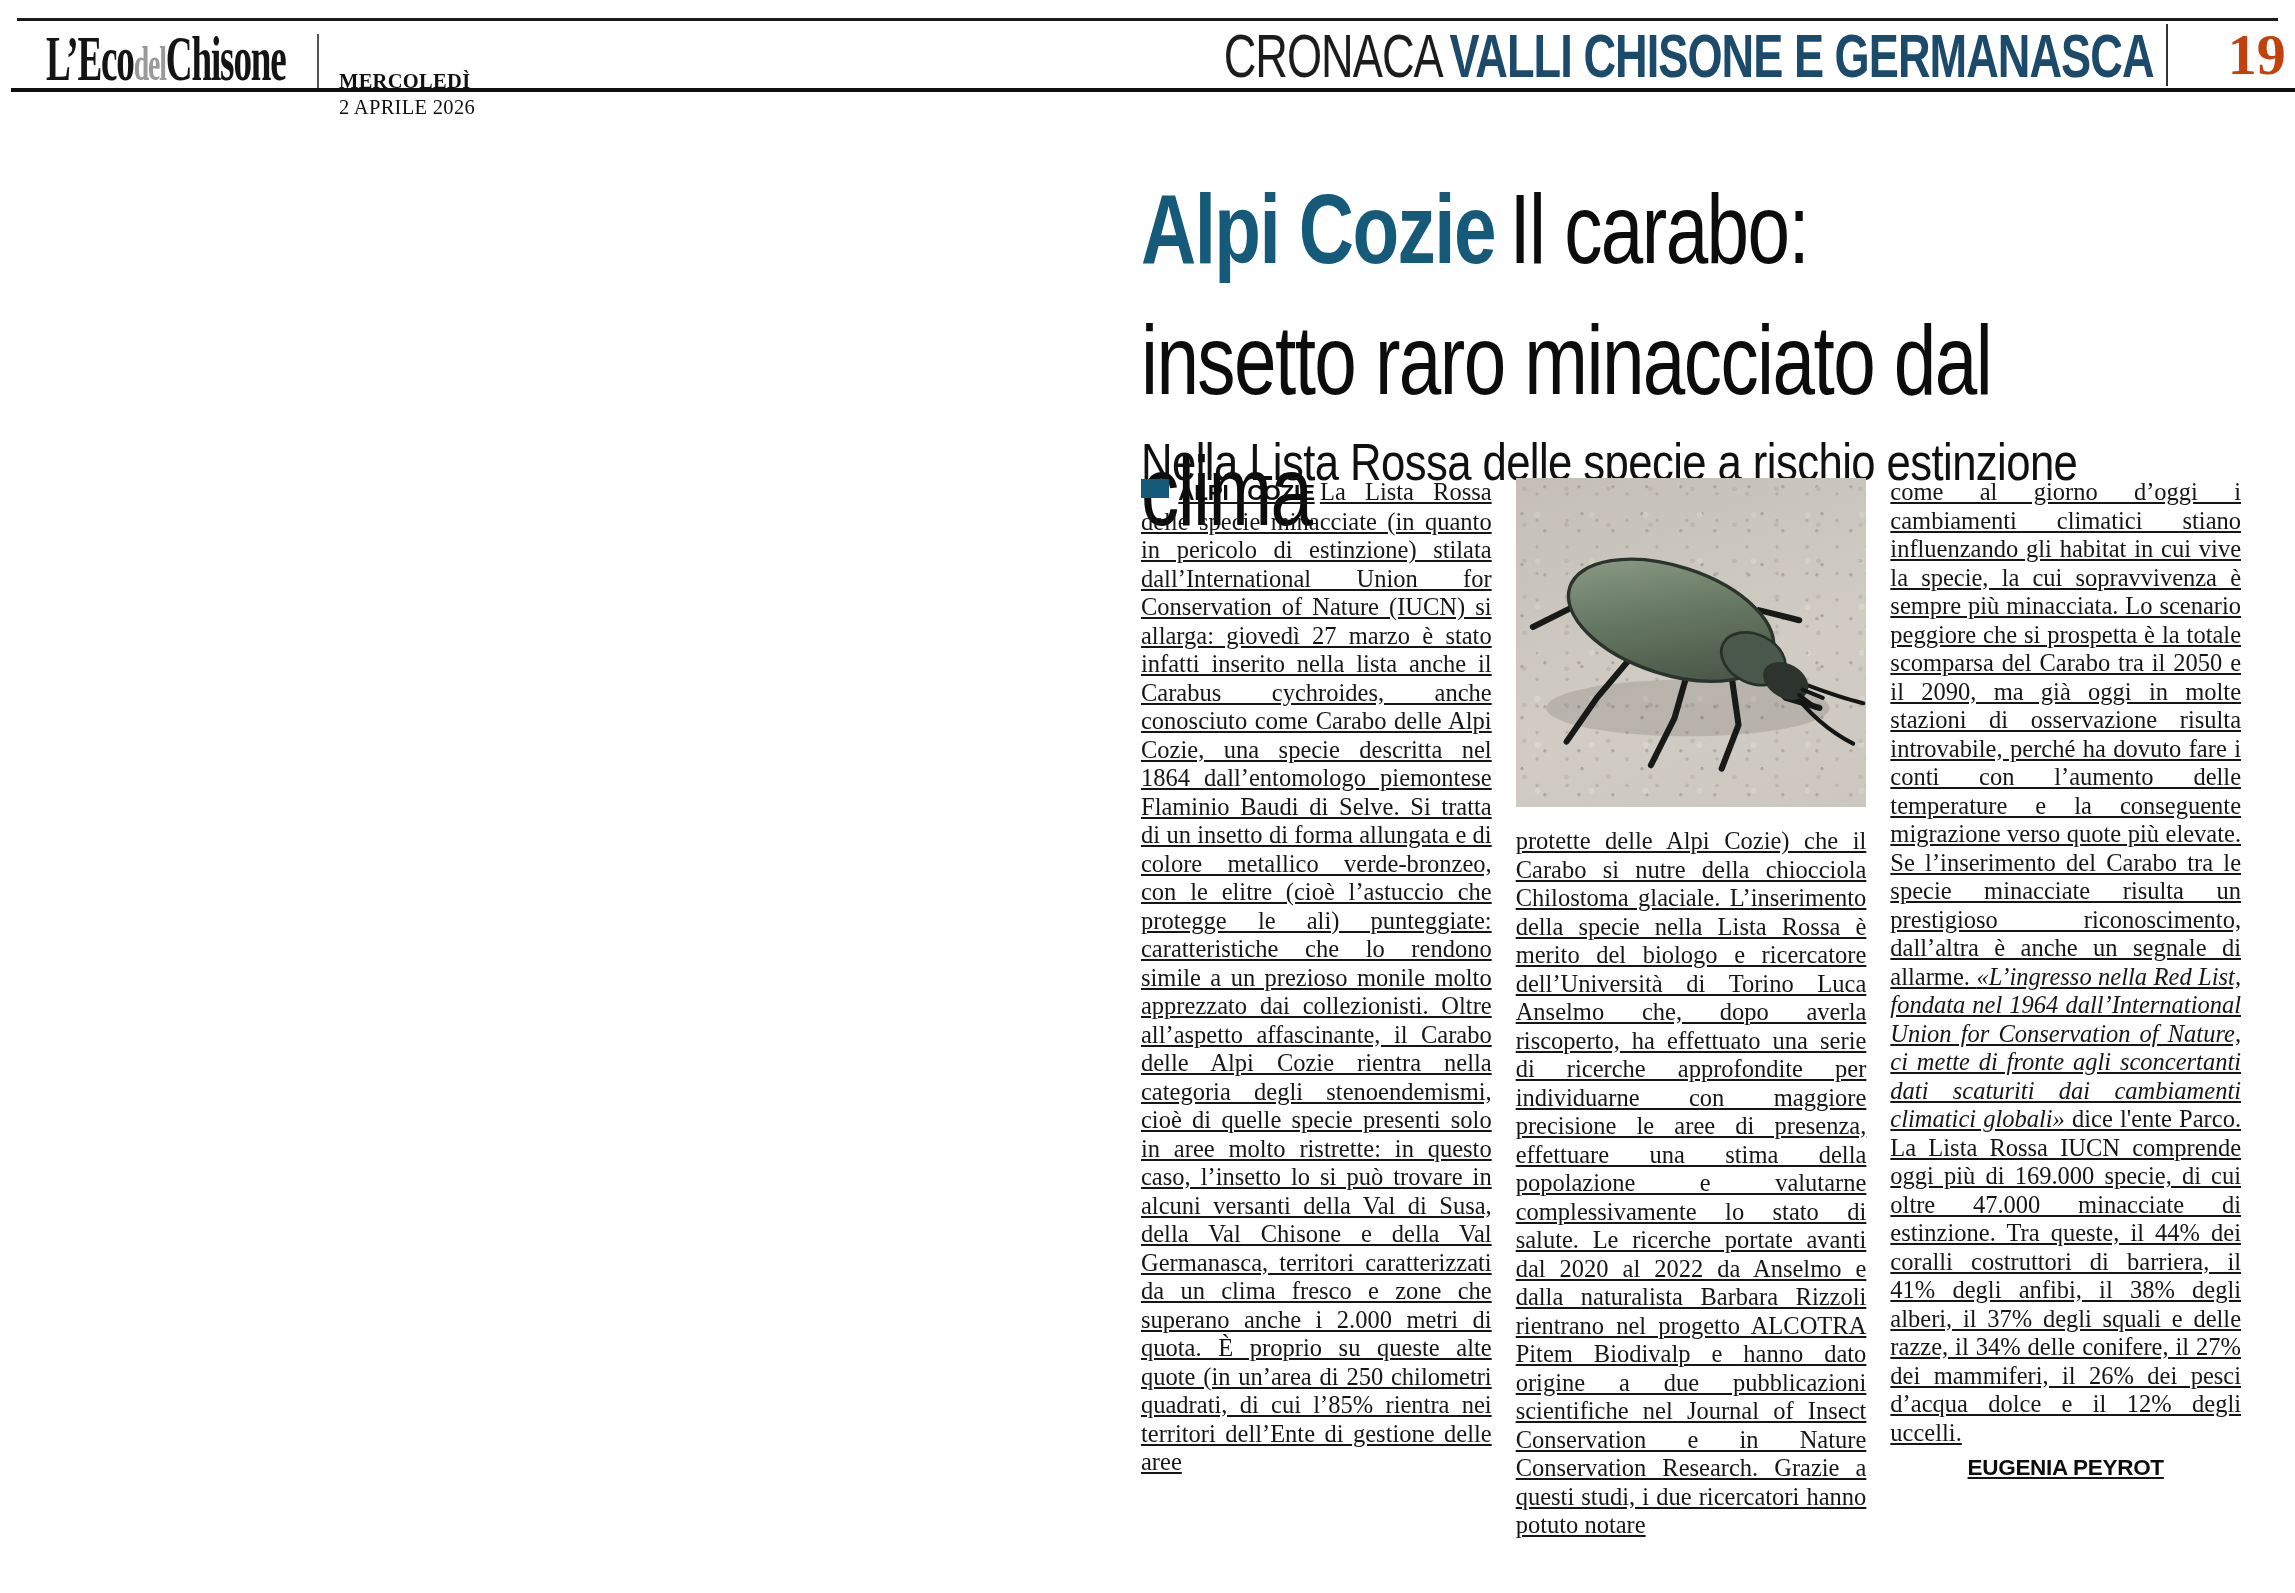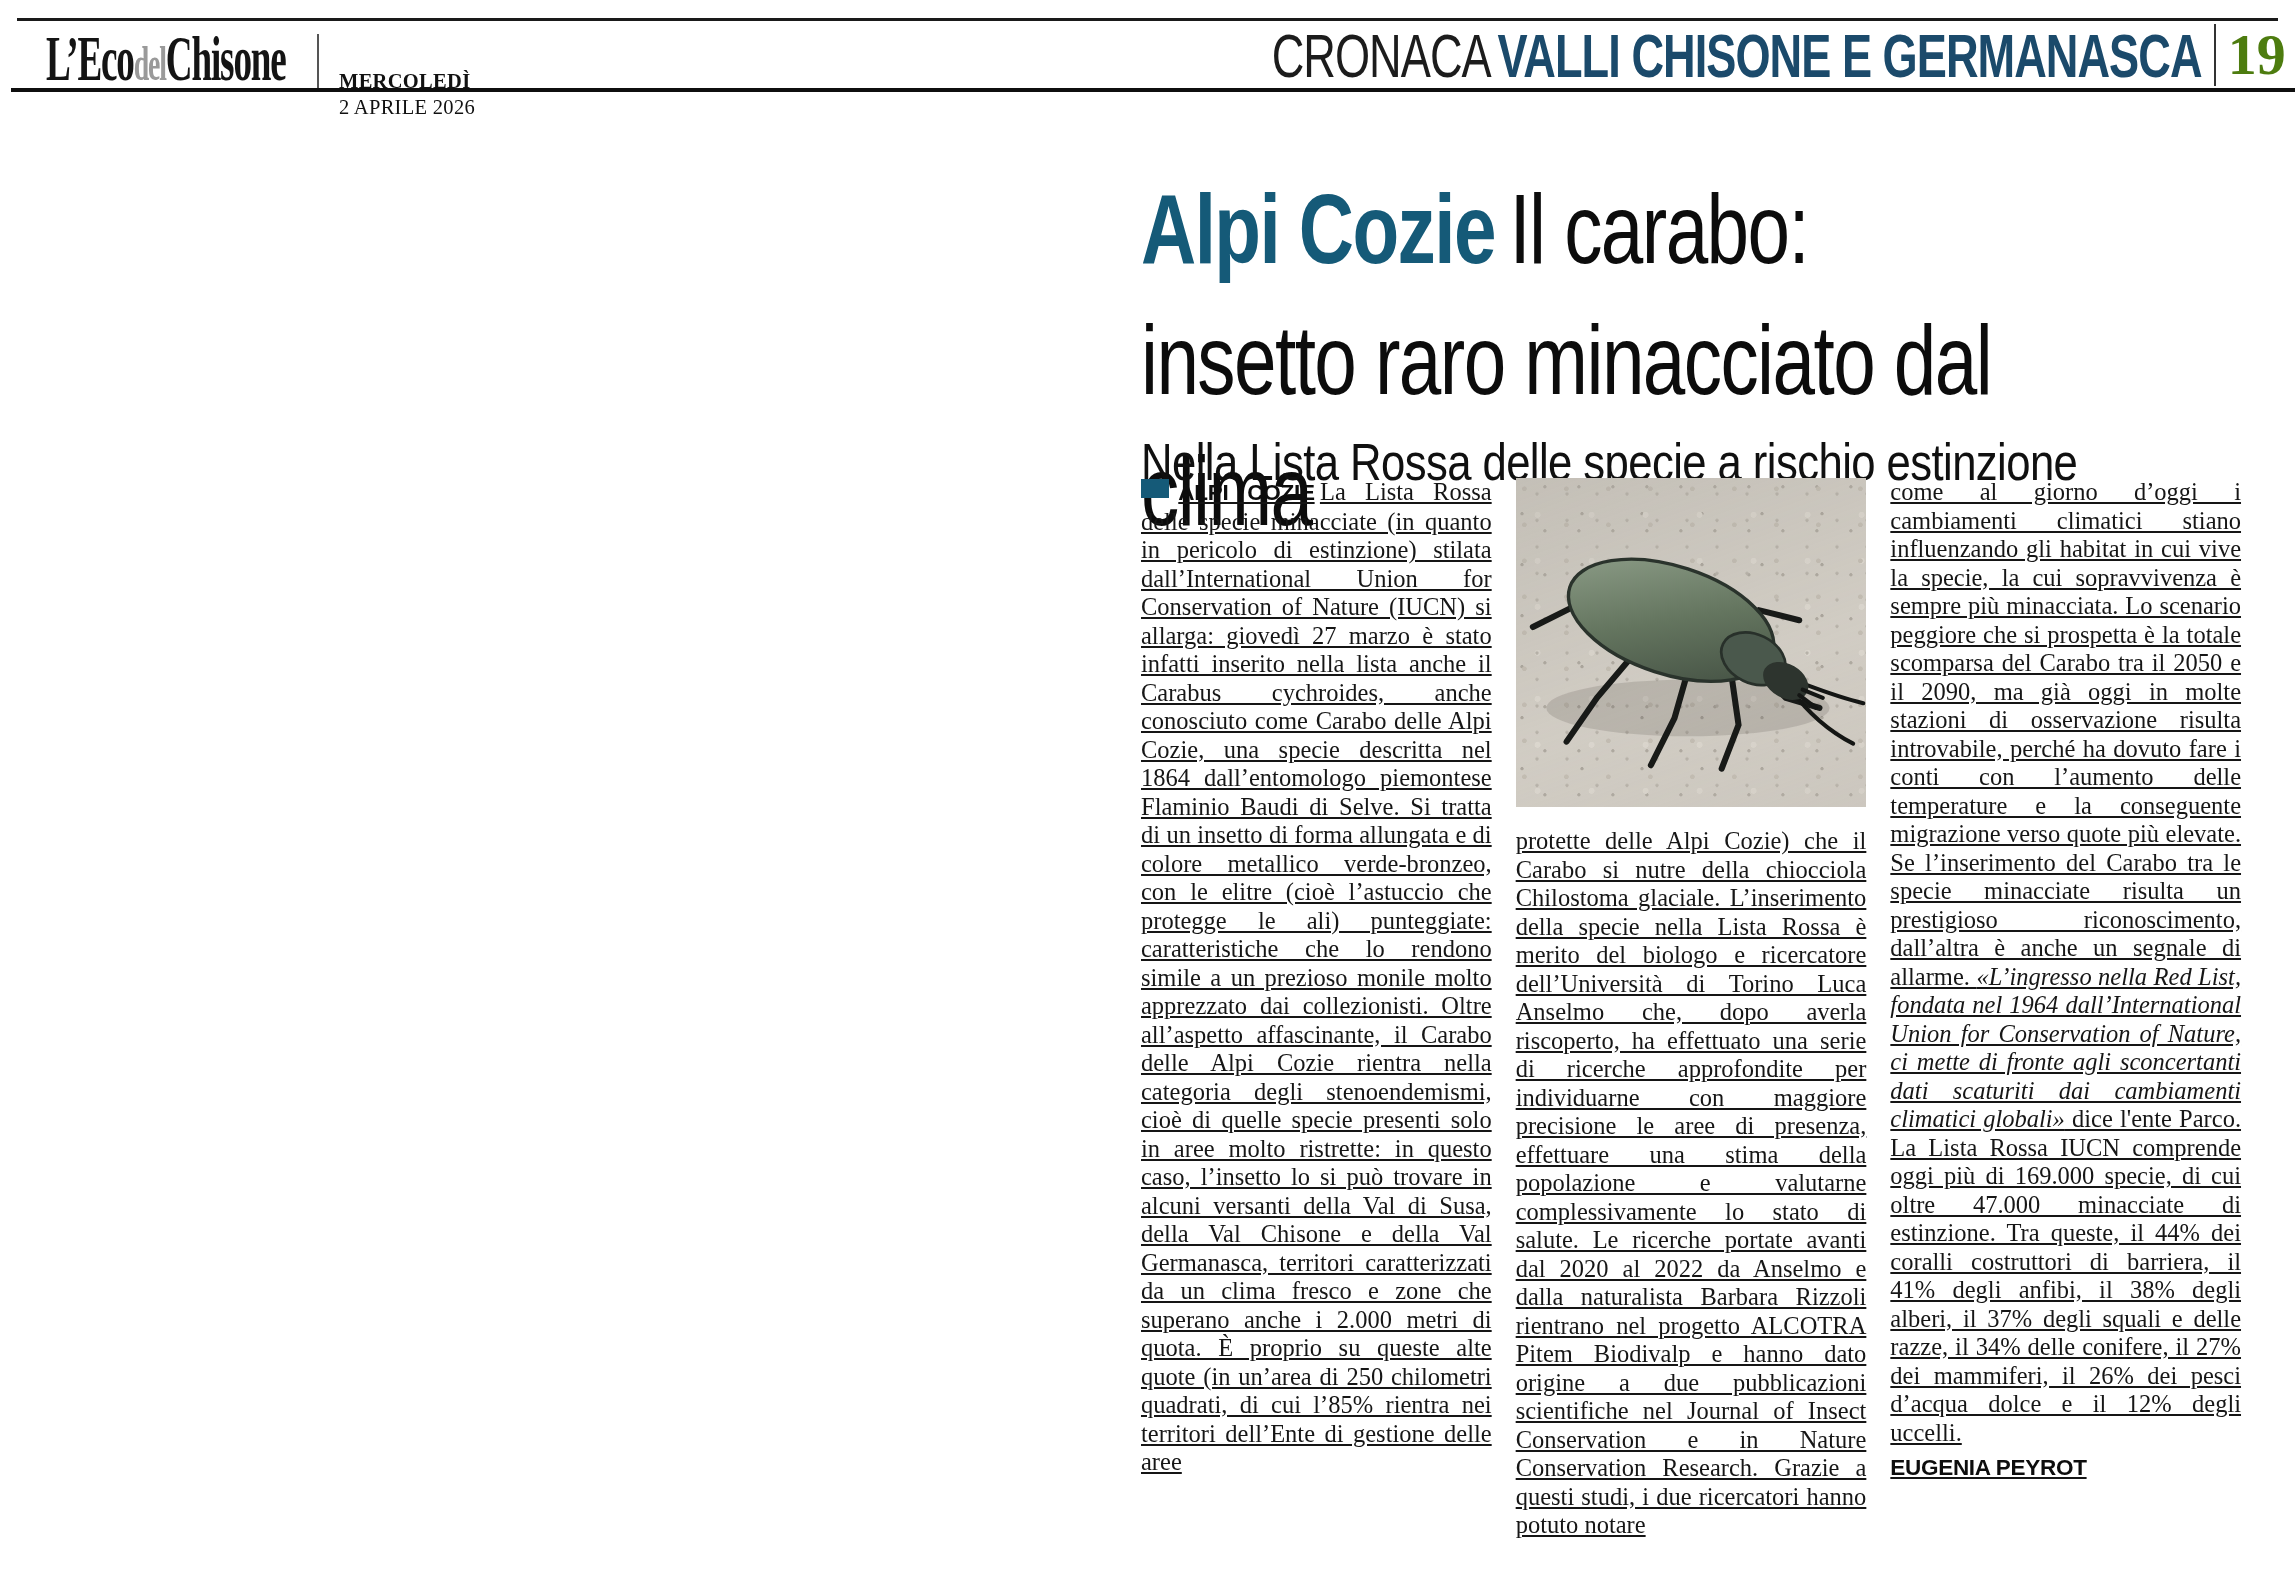--- a/index.html
+++ b/index.html
@@ -41,21 +41,21 @@
     display:inline-block;white-space:nowrap;
     font-family:"Liberation Sans", sans-serif;
     font-size:61px;line-height:64px;letter-spacing:-1.3px;
     transform:scaleX(0.74);transform-origin:right bottom;
   }
   .section-label{font-weight:400;color:#1c1c1c;}
   .section-area-label{font-weight:700;color:var(--header-navy,#1b4a6b);margin-left:9.3px;}
   .header-divider{width:2px;height:62px;background:#333;}
   .page-number{
     font-family:"Liberation Serif", serif;font-weight:700;
-    font-size:58px;line-height:62px;color:#4d7c0f;
+    font-size:58px;line-height:62px;color:#c2410c;margin-left:48px;
   }
 
   
   .article{position:absolute;left:1141px;top:164px;width:1100px;}
   .headline{
     position:absolute;left:0;top:0;margin:0;white-space:nowrap;
     font-family:"Liberation Sans", sans-serif;
     font-size:98px;line-height:131px;letter-spacing:-2px;
     transform:scaleX(0.78);transform-origin:left top;
     font-weight:400;color:#0c0c0c;
@@ -84,21 +84,21 @@
     background:var(--accent,#155a78);
     margin-right:9.3px;transform:translateY(-2px);
   }
   .lead-kicker{
     font-family:"Liberation Sans", sans-serif;
     font-weight:700;font-size:22.5px;letter-spacing:-0.3px;color:#0d0d0d;
     margin-right:5.3px;
   }
   .quote-italic{font-style:italic;}
   .byline{
-    margin-top:8px;text-align:left;
+    margin-top:8px;text-align:center;
     font-family:"Liberation Sans", sans-serif;
     font-weight:700;font-size:22.5px;letter-spacing:-0.3px;color:#0d0d0d;
   }
 
   
   .article-photo{
     width:100%;height:329px;margin-bottom:20px;
     background-color:#cbc6bd;
     background-image:
       linear-gradient(160deg, rgba(190,186,178,0.55), rgba(220,216,208,0.35) 60%, rgba(205,200,192,0.5)),

